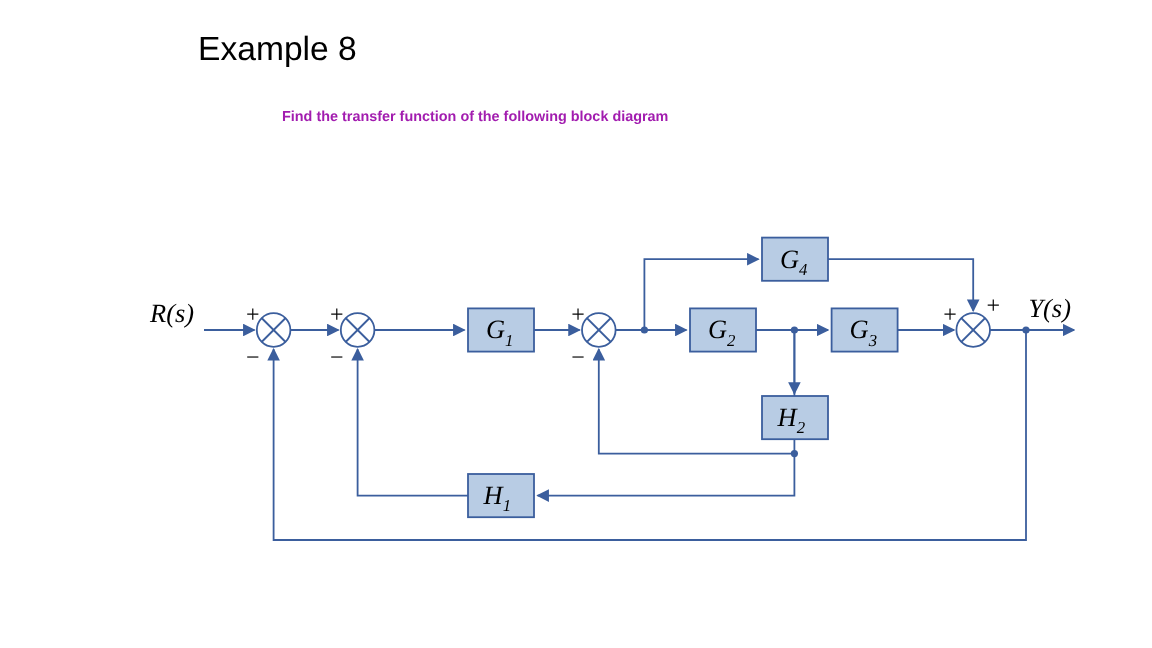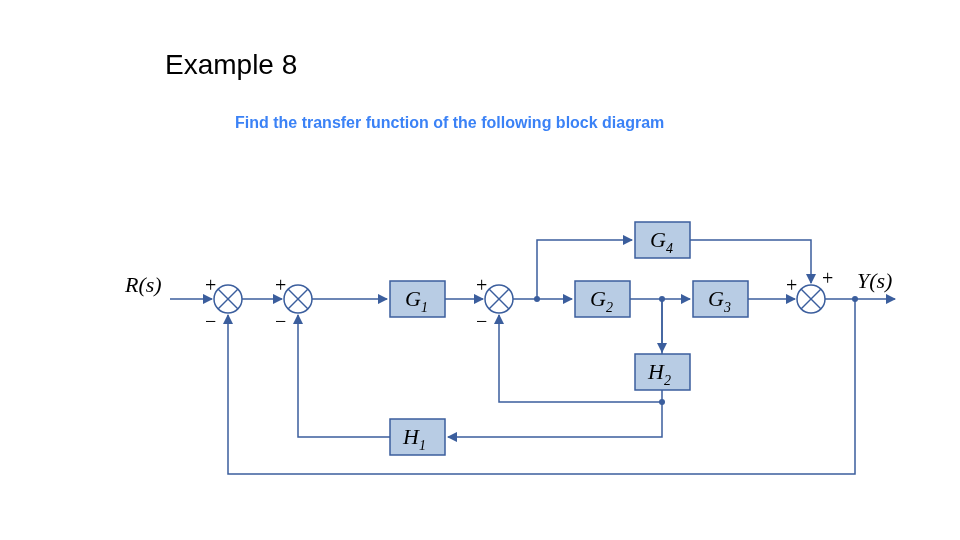--- a/index.html
+++ b/index.html
@@ -1,18 +1,18 @@
 <!DOCTYPE html>
 <html><head>
 <meta charset="utf-8">
 <style>
   html, body { margin:0; padding:0; width:960px; height:540px; background:#fff; font-family:Arial, sans-serif; }
-  .slide { position:relative; width:960px; height:416px;margin-top:24px; }
+  .slide { position:relative; width:960px; height:416px; }
   .title { position:absolute; left:165px; top:25px; font-size:28px; color:#000; }
-  .prompt { position:absolute; left:235px; top:90px; font-size:16px; font-weight:bold; color:#3b82f6;text-align:right; }
+  .prompt { position:absolute; left:235px; top:90px; font-size:12px; font-weight:bold; color:#a21caf;text-align:right; }
   svg { position:absolute; left:0; top:0; }
   .blk { fill:#b8cce4; stroke:#3b5e9d; stroke-width:1.5; }
   .blk-label { font-family:"Times New Roman", serif; font-size:22px; font-style:italic; fill:#000; }
   .sub { font-size:14px; }
   .sign { font-family:"Times New Roman", serif; font-size:20px; fill:#000; }
   .io { font-family:"Times New Roman", serif; font-size:22px; font-style:italic; fill:#000; }
   .wire { stroke:#3b5e9d; stroke-width:1.5; fill:none; }
   .dot { fill:#3b5e9d; }
   .sum-outer { fill:#fff; stroke:#3b5e9d; stroke-width:1.5; }
 </style>

